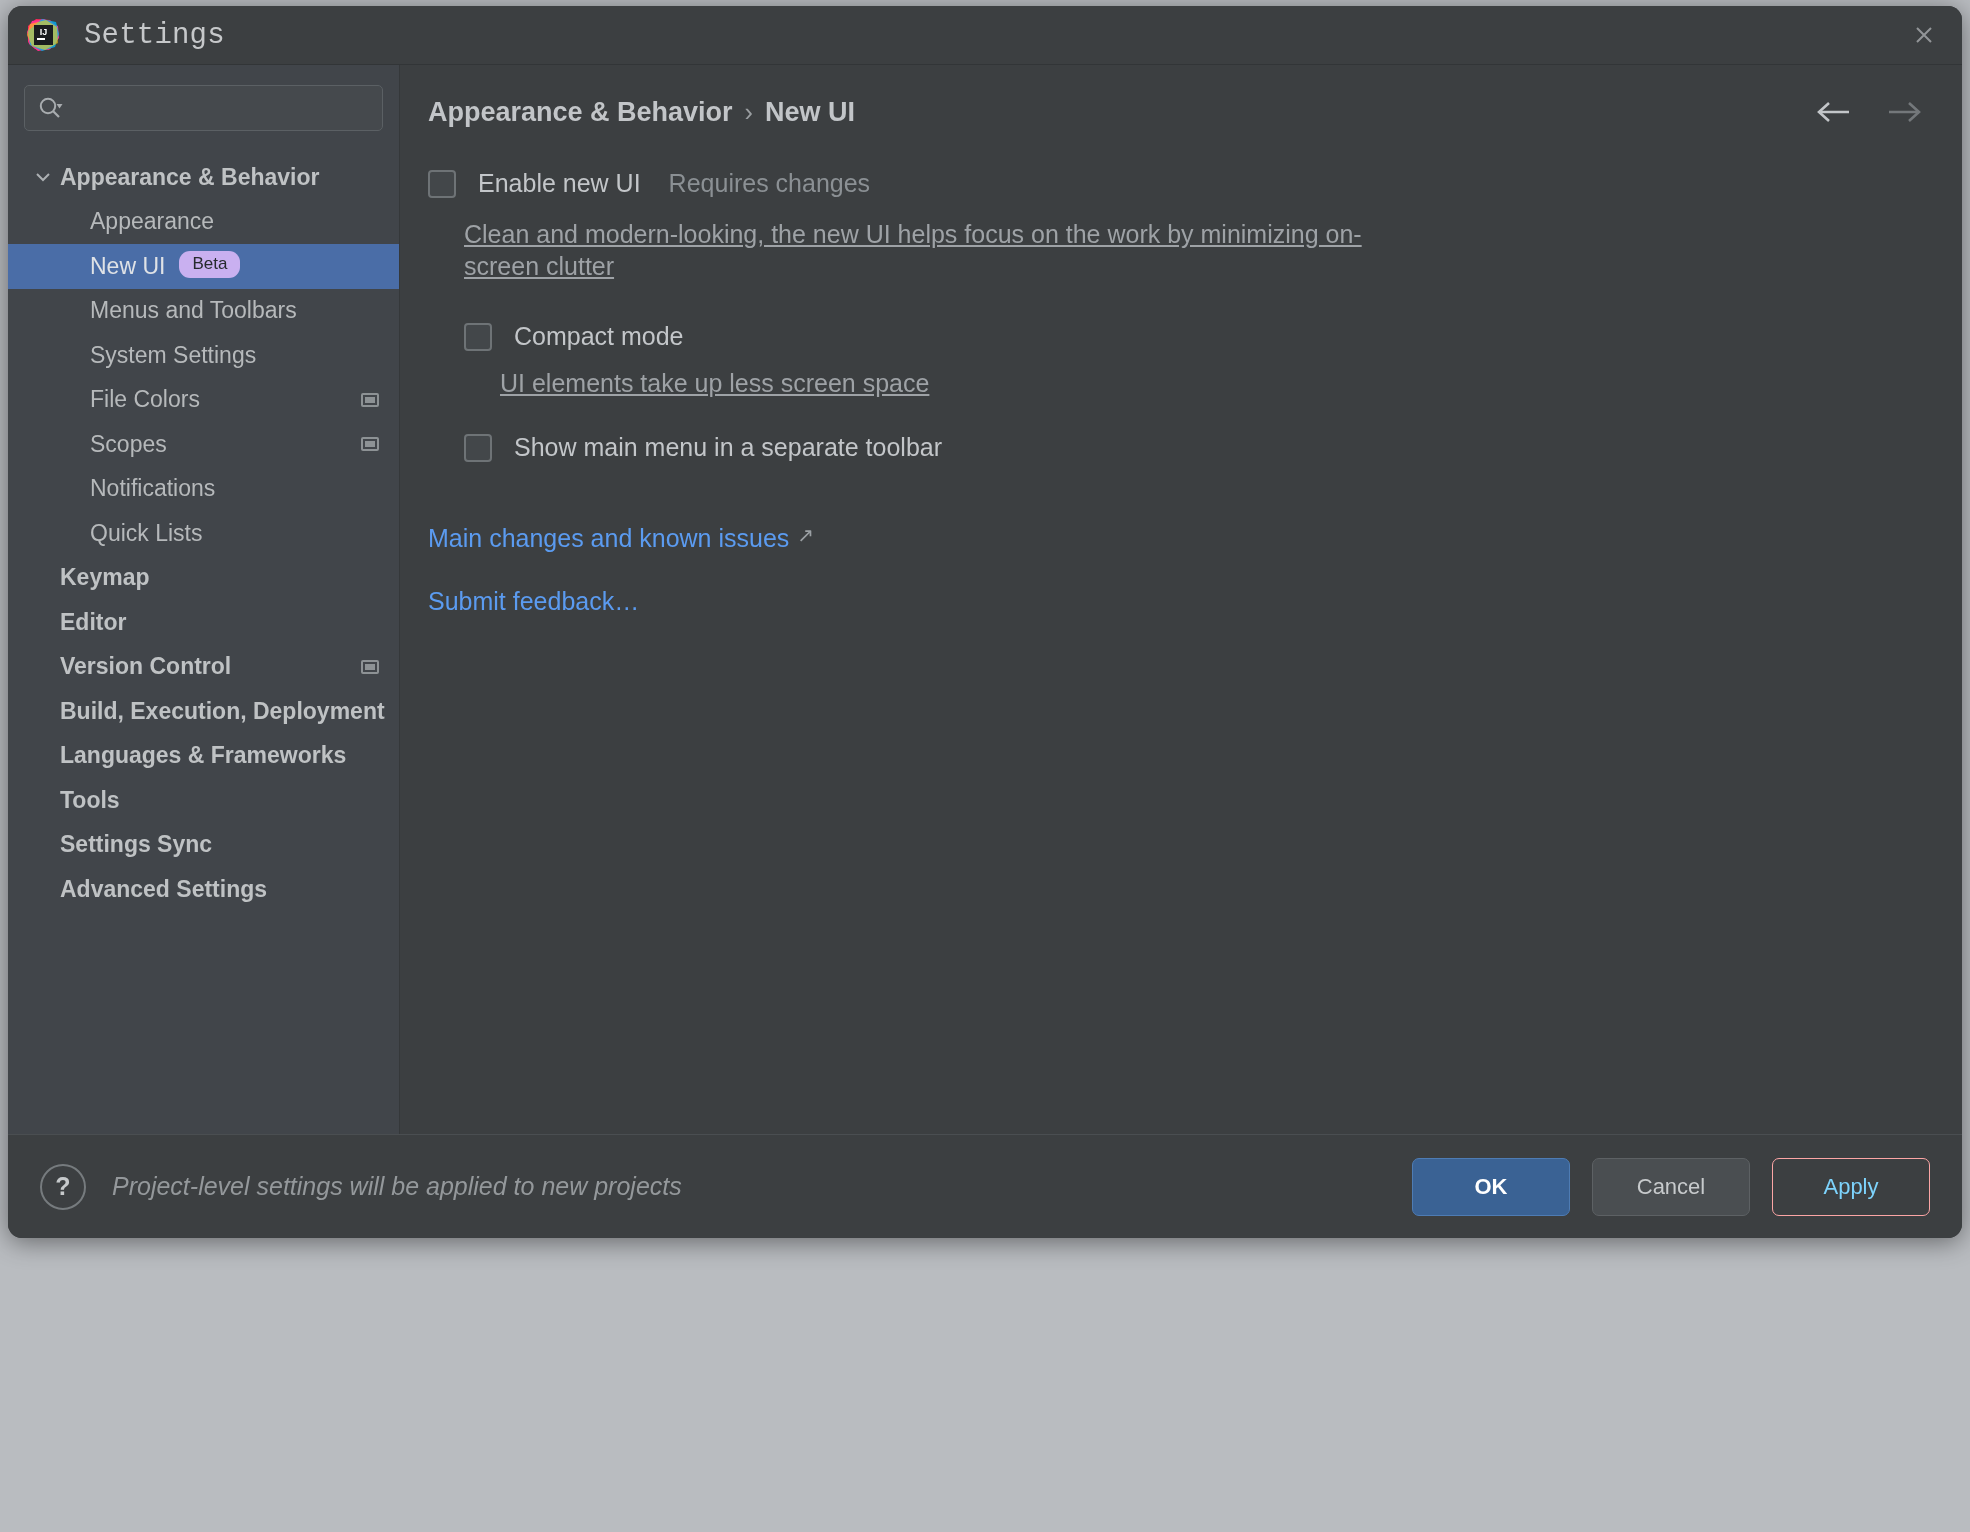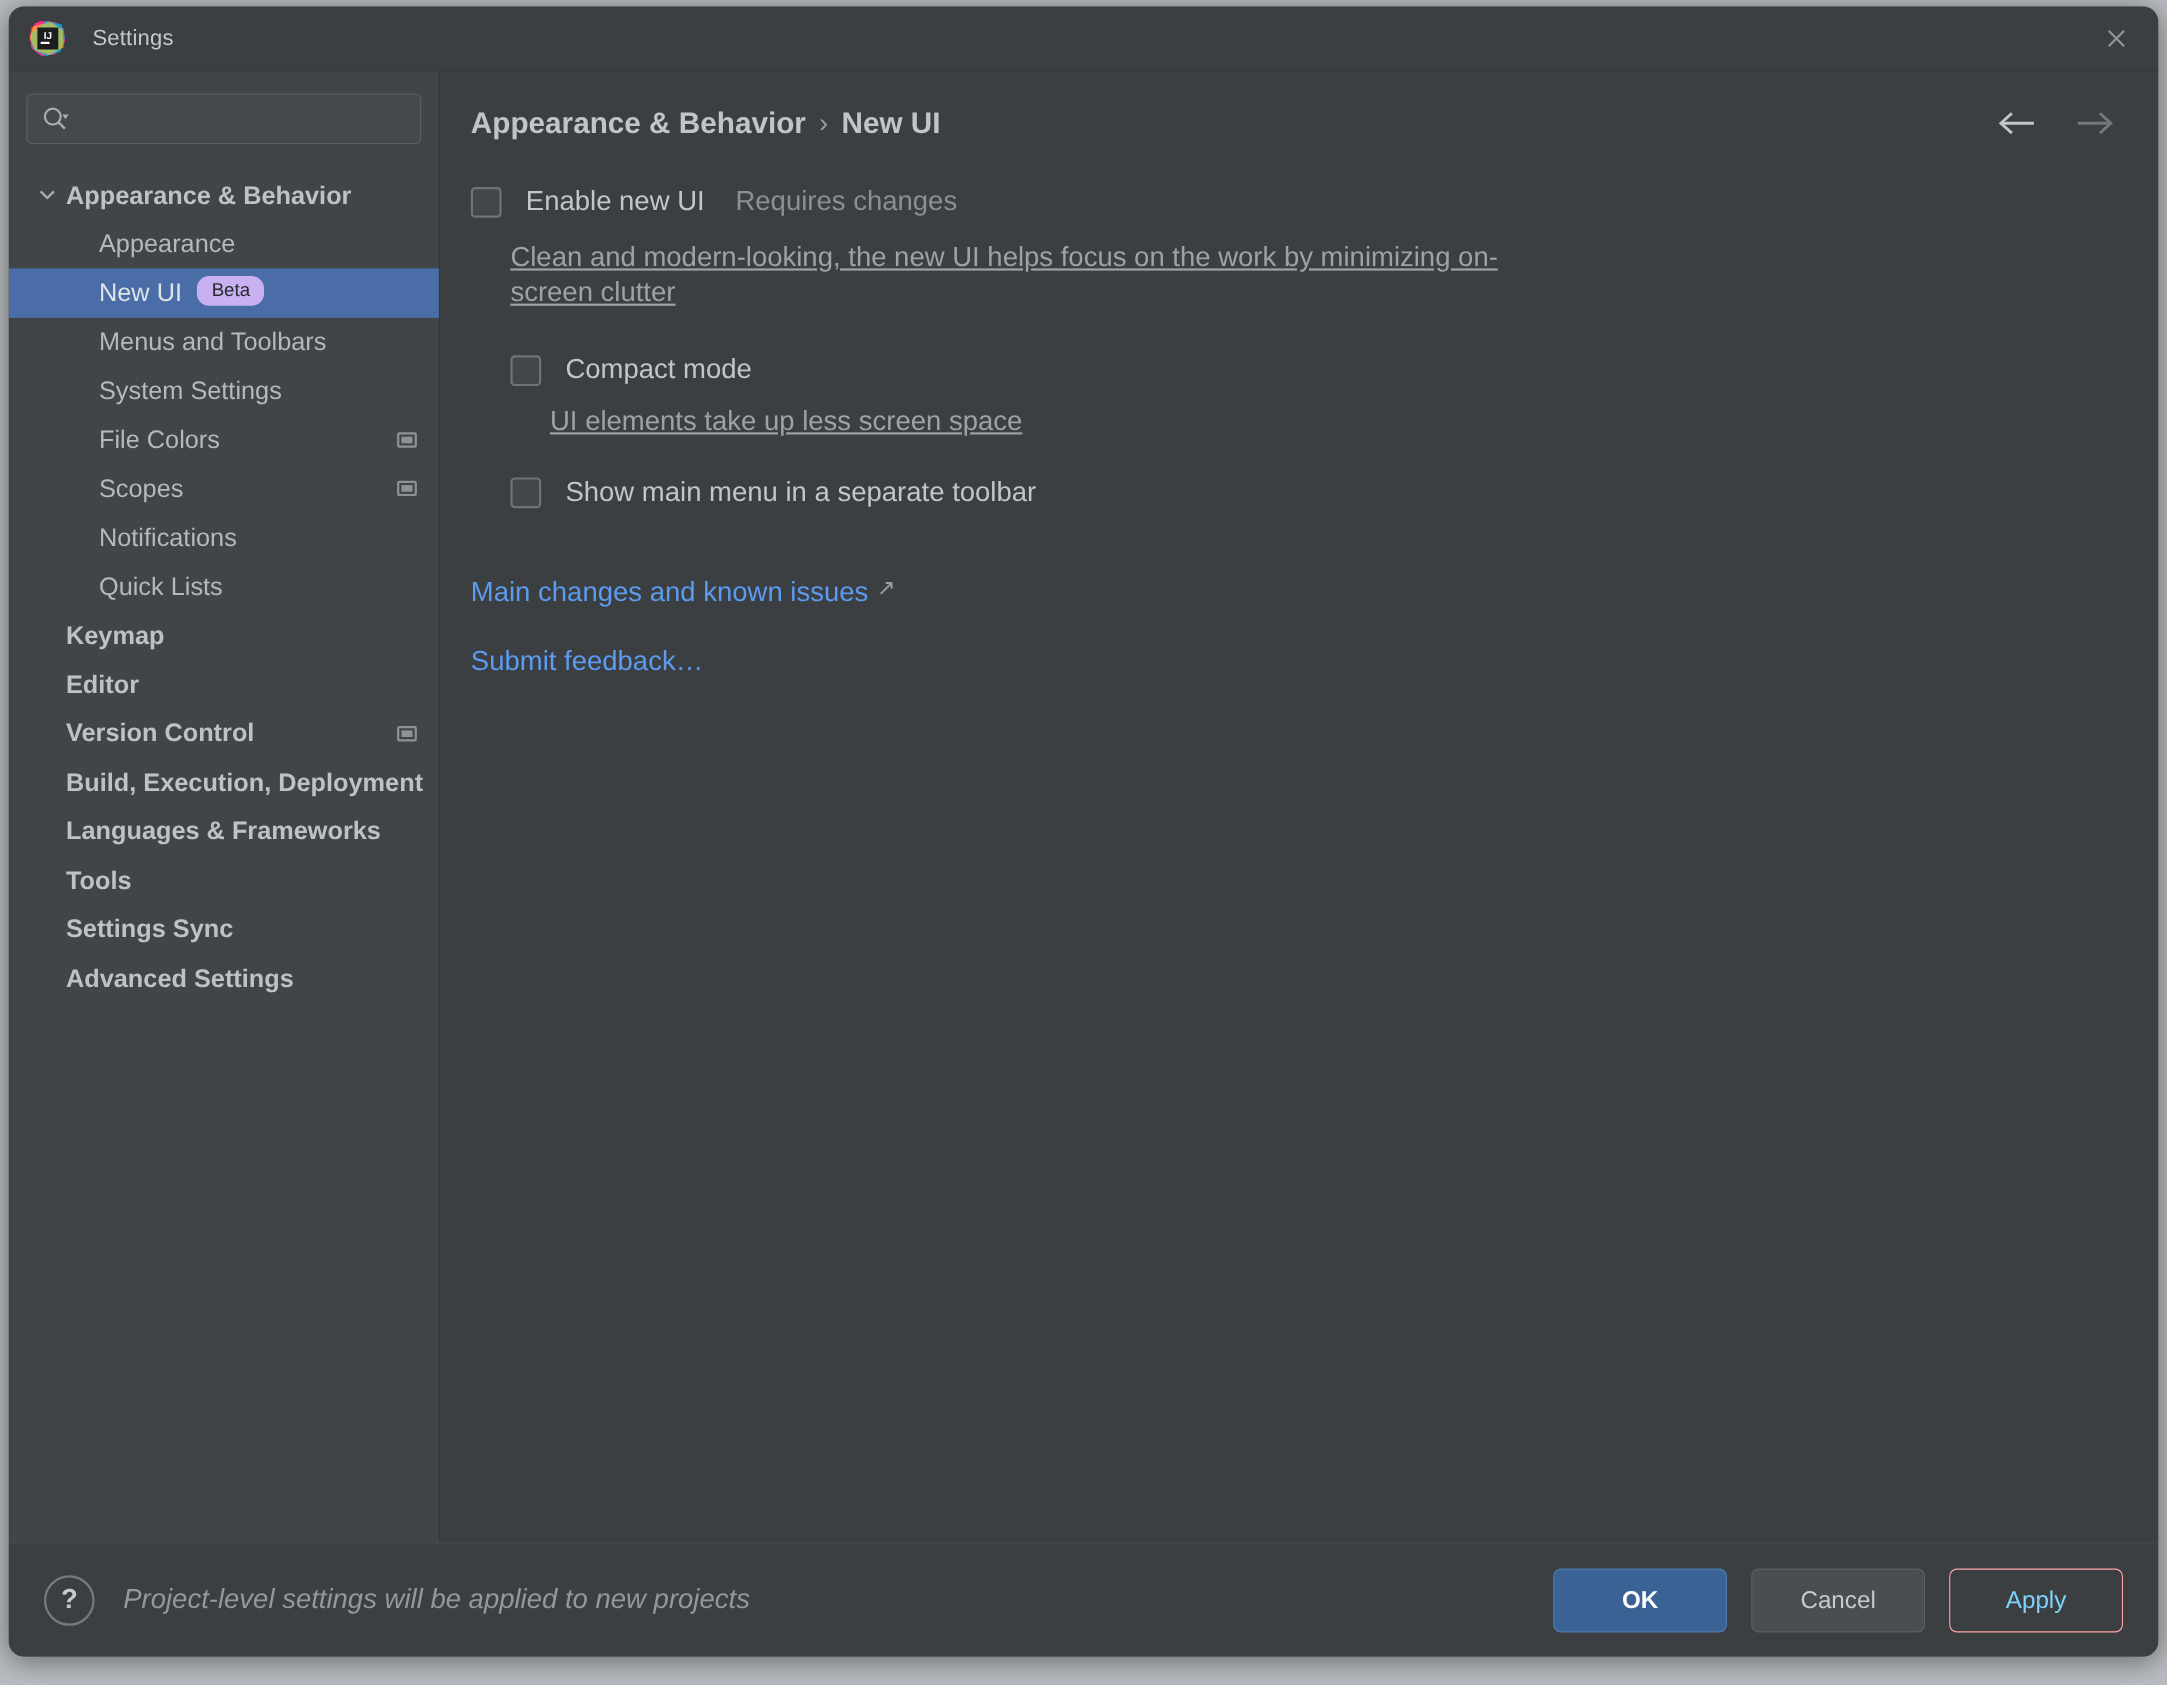--- a/index.html
+++ b/index.html
@@ -8,21 +8,21 @@
     width: 1970px;
     height: 1532px;
     background: #b9bcc0;
     font-family: "Liberation Sans", sans-serif;
     overflow: hidden;
   }
 
   #window {
     position: absolute;
     left: 8px; top: 6px;
-    width: 1954px; height: 1500px;
+    width: 1954px; height: 1232px;
     background: #3c3f41;
     border-radius: 14px;
     overflow: hidden;
     box-shadow: 0 4px 26px rgba(0,0,0,.45);
     display: flex;
     flex-direction: column;
   }
 
   
   #titlebar {
@@ -34,23 +34,24 @@
     position: relative;
   }
   #app-icon {
     margin-left: 18px;
     width: 34px; height: 34px;
     position: relative;
     flex: 0 0 34px;
   }
   #title-text {
     margin-left: 24px;
-    font-size: 20px;
+    font-size: 29px;
     color: #c6c8ca;
     letter-spacing: .2px;
+    font-family: Liberation Mono, monospace;
   }
   #close-btn {
     position: absolute;
     right: 0; top: 0;
     width: 76px; height: 58px;
     display: flex; align-items: center; justify-content: center;
     cursor: pointer;
   }
   #close-btn svg { opacity: .72; }
 

